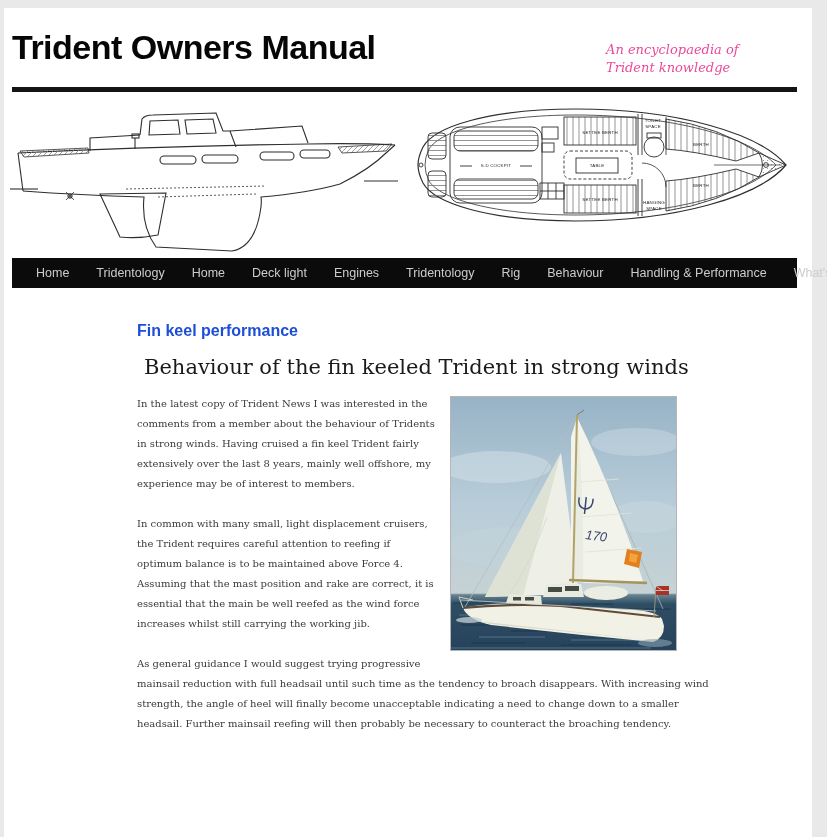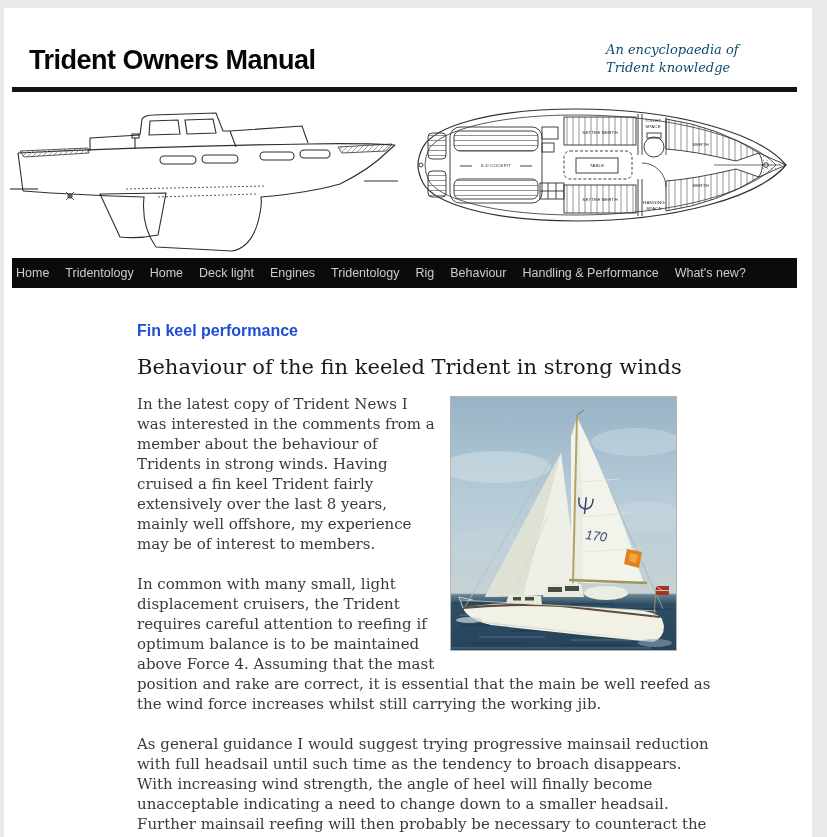--- a/index.html
+++ b/index.html
@@ -7,61 +7,61 @@
     width:827px;height:837px;position:relative;
     background:#e9e9e9;
     font-family:"Liberation Sans",sans-serif;
     overflow:hidden;
   }
   .page{
     position:absolute;left:4px;top:8px;width:808px;height:829px;
     background:#ffffff;
   }
   .site-title{
-    position:absolute;left:8px;top:20px;margin:17px;
-    font-size:27px;font-weight:bold;color:#060606;letter-spacing:-0.5px;
+    position:absolute;left:8px;top:20px;margin:0;
+    font-size:34px;font-weight:bold;color:#060606;letter-spacing:-0.5px;
   }
   .tagline{
     position:absolute;left:602px;top:33px;width:185px;
     font-family:"DejaVu Serif",serif;font-style:italic;
-    font-size:13px;line-height:1.4;color:#0c4a6e;
+    font-size:13px;line-height:1.4;color:#ec4899;
   }
   .header-rule{
     position:absolute;left:8px;top:79px;width:785px;height:5px;
     background:#141414;
   }
   .banner{
     position:absolute;left:0;top:87px;width:808px;height:160px;background:#fff;
   }
   .banner svg{position:absolute;}
   .svg-profile{left:4px;top:6px;}
   .svg-plan{left:410px;top:8px;}
   .nav{
     position:absolute;left:8px;top:250px;width:785px;height:30px;
-    background:#0b0b0b;display:flex;align-items:center;gap:16px;
-    padding-left:4px;box-sizing:border-box;
+    background:#0b0b0b;display:flex;align-items:center;gap:27px;
+    padding-left:24px;box-sizing:border-box;
   }
   .nav-item{
     color:#cccccc;font-size:12.5px;white-space:nowrap;cursor:pointer;
   }
   .content{
     position:absolute;left:133px;top:280px;width:580px;
   }
   .section-title{
     margin:34px 0 0;font-size:16px;font-weight:bold;color:#1d4ed8;
     font-family:"Liberation Sans",sans-serif;
   }
   .article-heading{
-    margin:15px 0 0;font-size:21px;font-weight:normal;color:#1a1a1a;
+    margin:15px 7px 0;font-size:21px;font-weight:normal;color:#1a1a1a;
     font-family:"DejaVu Serif",serif;
   }
   .article{margin-top:15px;}
   .article p{
     margin:0 0 20px;
-    font-family:"DejaVu Serif",serif;font-size:15px;line-height:20px;
+    font-family:"DejaVu Serif",serif;font-size:10px;line-height:20px;
     color:#3b3b3b;
   }
   figure.photo{
     float:right;width:225px;height:253px;
     margin:2px 40px 10px 12px;padding:0;
     border:1px solid #b5b5b5;background:#cfdbe2;
   }
   figure.photo svg{display:block;}
   .drawing text{font-family:"Liberation Sans",sans-serif;fill:#1e1e1e;}
 </style>

